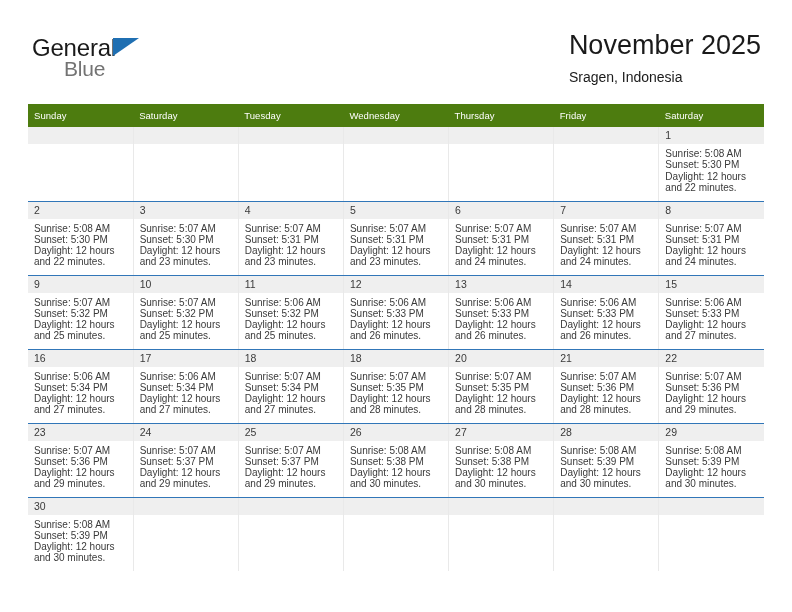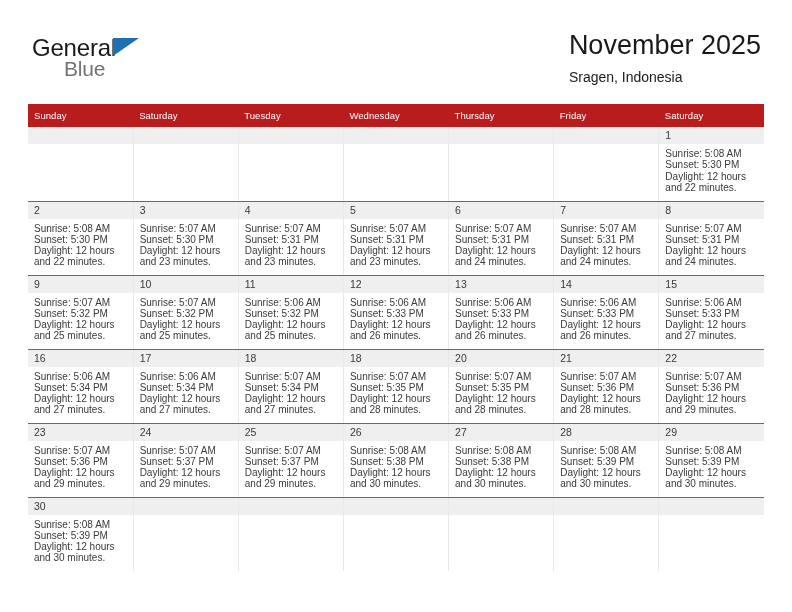--- a/index.html
+++ b/index.html
@@ -94,21 +94,21 @@
   .calendar {
     position: absolute;
     left: 28px;
     top: 104px;
     width: 736px;
     border-collapse: collapse;
     table-layout: fixed;
   }
 
   .calendar th {
-    background: #b91c1c;
+    background: #4d7c0f;
     color: #ffffff;
     font-size: 9.5px;
     font-weight: normal;
     text-align: left;
     padding: 6px 0 6px 6px;
     height: 21px;
     border: none;
     letter-spacing: 0.05px;
   }
 

